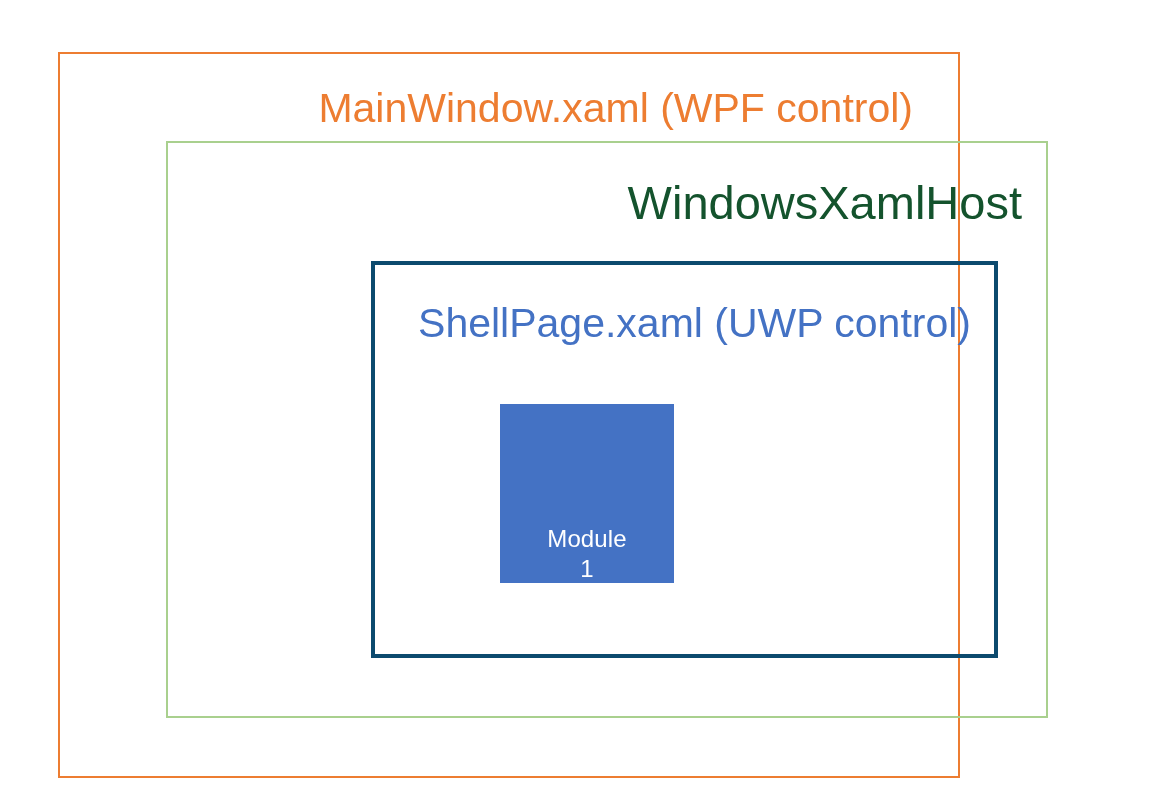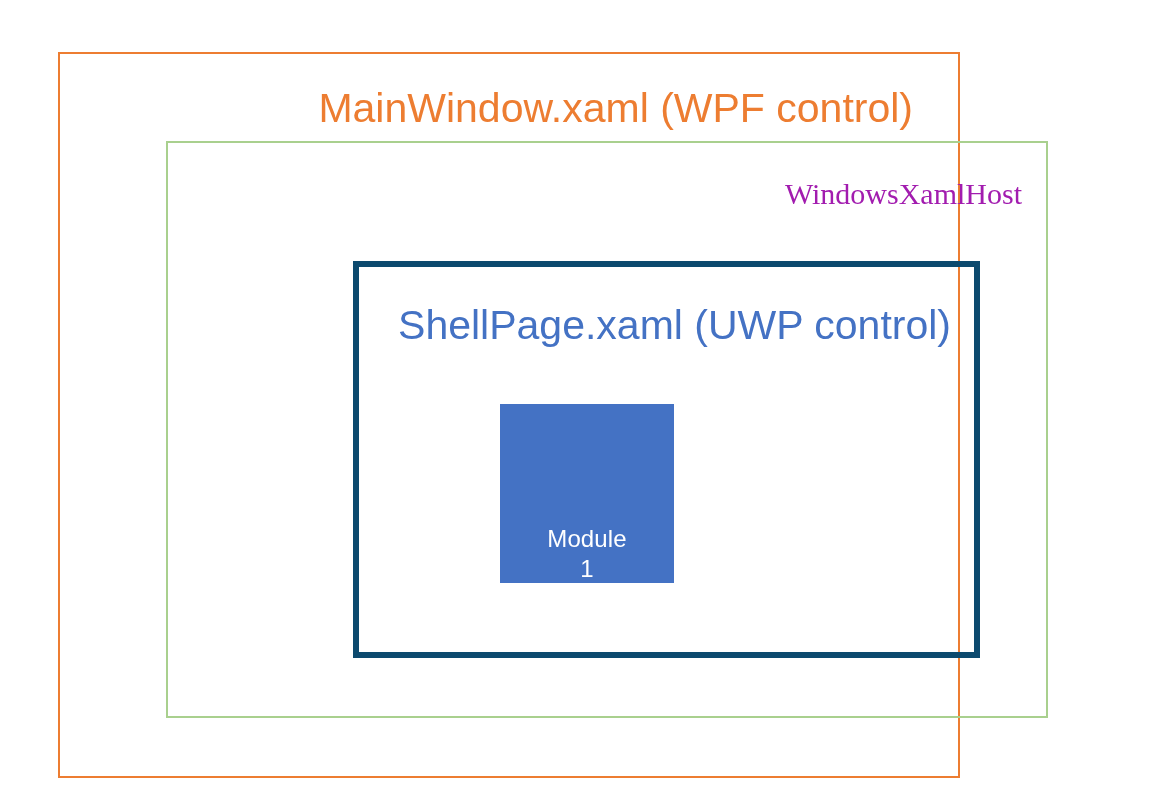--- a/index.html
+++ b/index.html
@@ -57,32 +57,31 @@
   .box-middle {
     left: 166px;
     top: 141px;
     width: 882px;
     height: 577px;
     border: 2px solid #A9D08E;
   }
   .label-middle {
     right: 24px;
     top: 35px;
-    font-size: 30px;
-    color: #a21caf;
-    font-family: Liberation Serif, serif;
+    font-size: 47px;
+    color: #14532d;
   }
 
   
   .box-inner {
-    left: 353px;
+    left: 371px;
     top: 261px;
     width: 627px;
     height: 397px;
-    border: 6px solid #0c4a6e;
+    border: 4px solid #0c4a6e;
   }
   .label-inner {
     right: 23px;
     top: 37px;
     font-size: 41px;
     color: #4472C4;
   }
 
   
   .module {

